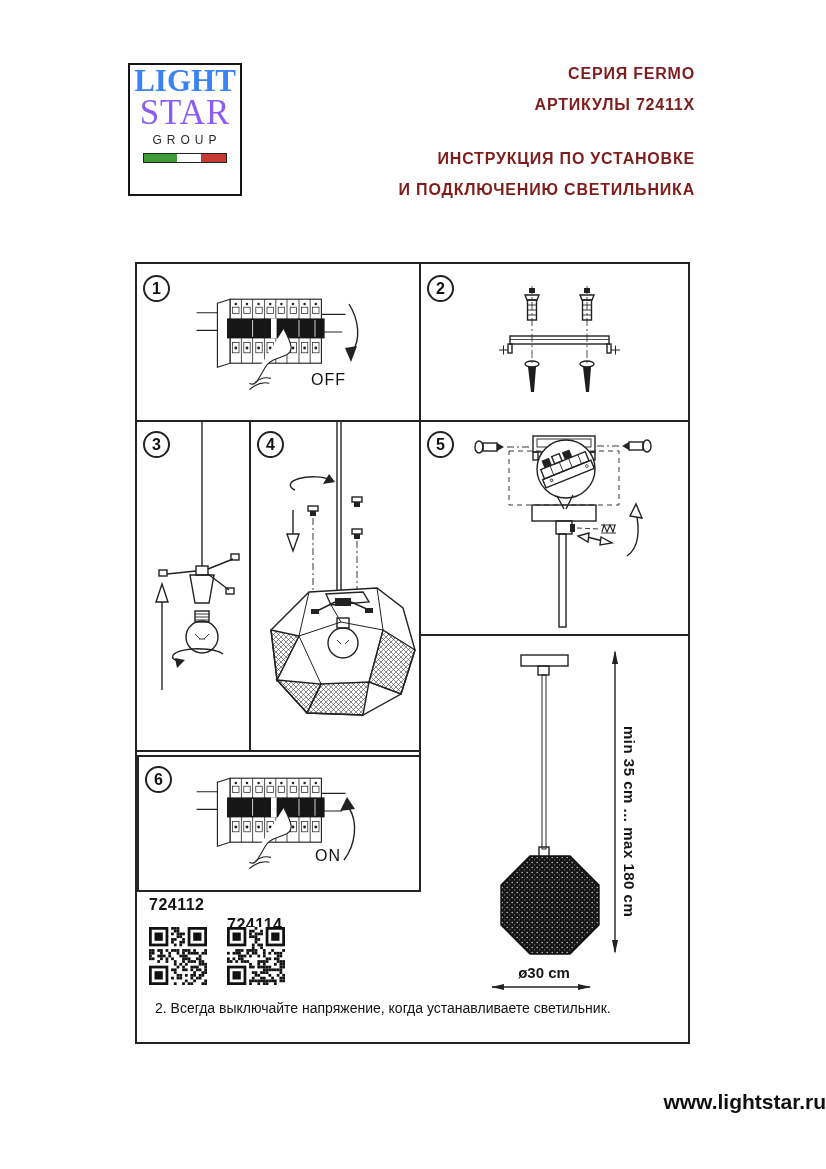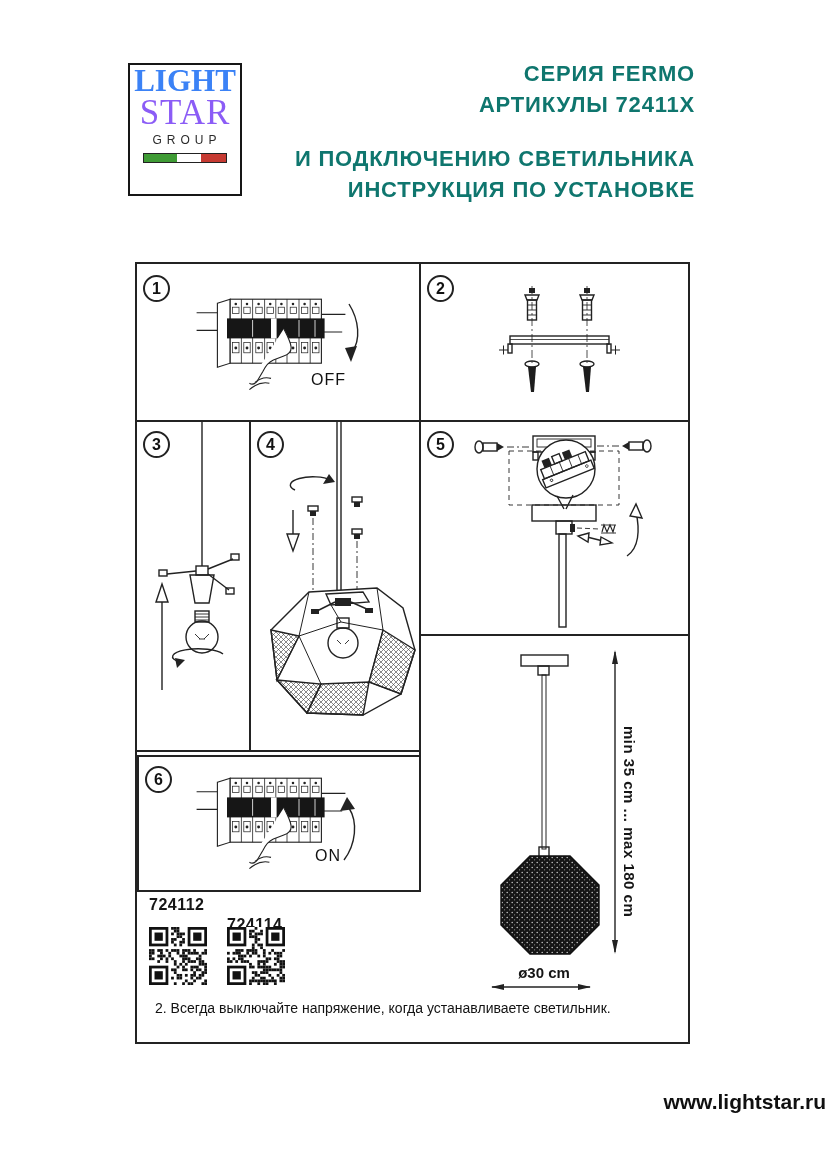--- a/index.html
+++ b/index.html
@@ -12,21 +12,21 @@
   .logo-box{
     left:128px;top:63px;width:114px;height:133px;border:2px solid #161616;
     box-sizing:border-box;text-align:center;background:#fff;
   }
   .logo-word1{font-family:"Liberation Serif",serif;font-weight:700;font-size:31px;line-height:31px;margin-top:0;letter-spacing:0px;color:#3b82f6;}
   .logo-word2{font-family:"Liberation Serif",serif;font-weight:400;font-size:35px;line-height:34px;letter-spacing:1px;color:#8b5cf6;text-align:center;}
   .logo-word3{font-size:12px;letter-spacing:5px;color:#2b2b2b;margin-top:3px;margin-left:4px;}
   .flag{margin:6px auto 0 auto;width:82px;height:8px;border:1px solid #222;display:flex;box-sizing:content-box;}
   .flag>div{height:100%;}
   .title-block{right:131px;top:58px;text-align:right;}
-  .title-line{font-size:22px;font-weight:700;line-height:31px;letter-spacing:0.8px;color:#0f766e;white-space:nowrap;}
+  .title-line{font-size:16px;font-weight:700;line-height:31px;letter-spacing:0.8px;color:#7f1d1d;white-space:nowrap;}
   .title-gap{height:23px;}
   
   .sheet{left:135px;top:262px;width:555px;height:782px;border:2px solid #232323;box-sizing:border-box;background:#fff;}
   .line{background:#232323;}
   .panel6box{left:0px;top:491px;width:284px;height:137px;border:2px solid #232323;box-sizing:border-box;}
   .badge{
     width:27px;height:27px;border:2px solid #222;border-radius:50%;box-sizing:border-box;
     font-size:16px;font-weight:600;text-align:center;line-height:23px;color:#111;background:#fff;
   }
   .step-label{font-size:16px;font-weight:400;color:#111;letter-spacing:1px;margin-left:16px;}
@@ -120,22 +120,22 @@
     <div style="width: 40%; background: rgb(63, 155, 53);"></div>
     <div style="width: 30%; background: rgb(255, 255, 255);"></div>
     <div style="width: 30%; background: rgb(198, 58, 50);"></div>
   </div>
 </div>
 
 <div class="abs title-block">
   <div class="title-line">СЕРИЯ FERMO</div>
   <div class="title-line">АРТИКУЛЫ 72411X</div>
   <div class="title-gap"></div>
+  <div class="title-line">ИНСТРУКЦИЯ ПО УСТАНОВКЕ</div>
   <div class="title-line">И ПОДКЛЮЧЕНИЮ СВЕТИЛЬНИКА</div>
-  <div class="title-line">ИНСТРУКЦИЯ ПО УСТАНОВКЕ</div>
 </div>
 
 <div class="abs sheet">
 
   <div class="abs line" style="left:282px;top:0;width:2px;height:628px"></div>
   <div class="abs line" style="left:0;top:156px;width:551px;height:2px"></div>
   <div class="abs line" style="left:112px;top:158px;width:2px;height:330px"></div>
   <div class="abs line" style="left:0;top:486px;width:284px;height:2px"></div>
   <div class="abs line" style="left:282px;top:370px;width:269px;height:2px"></div>
   <div class="abs panel6box"></div>

